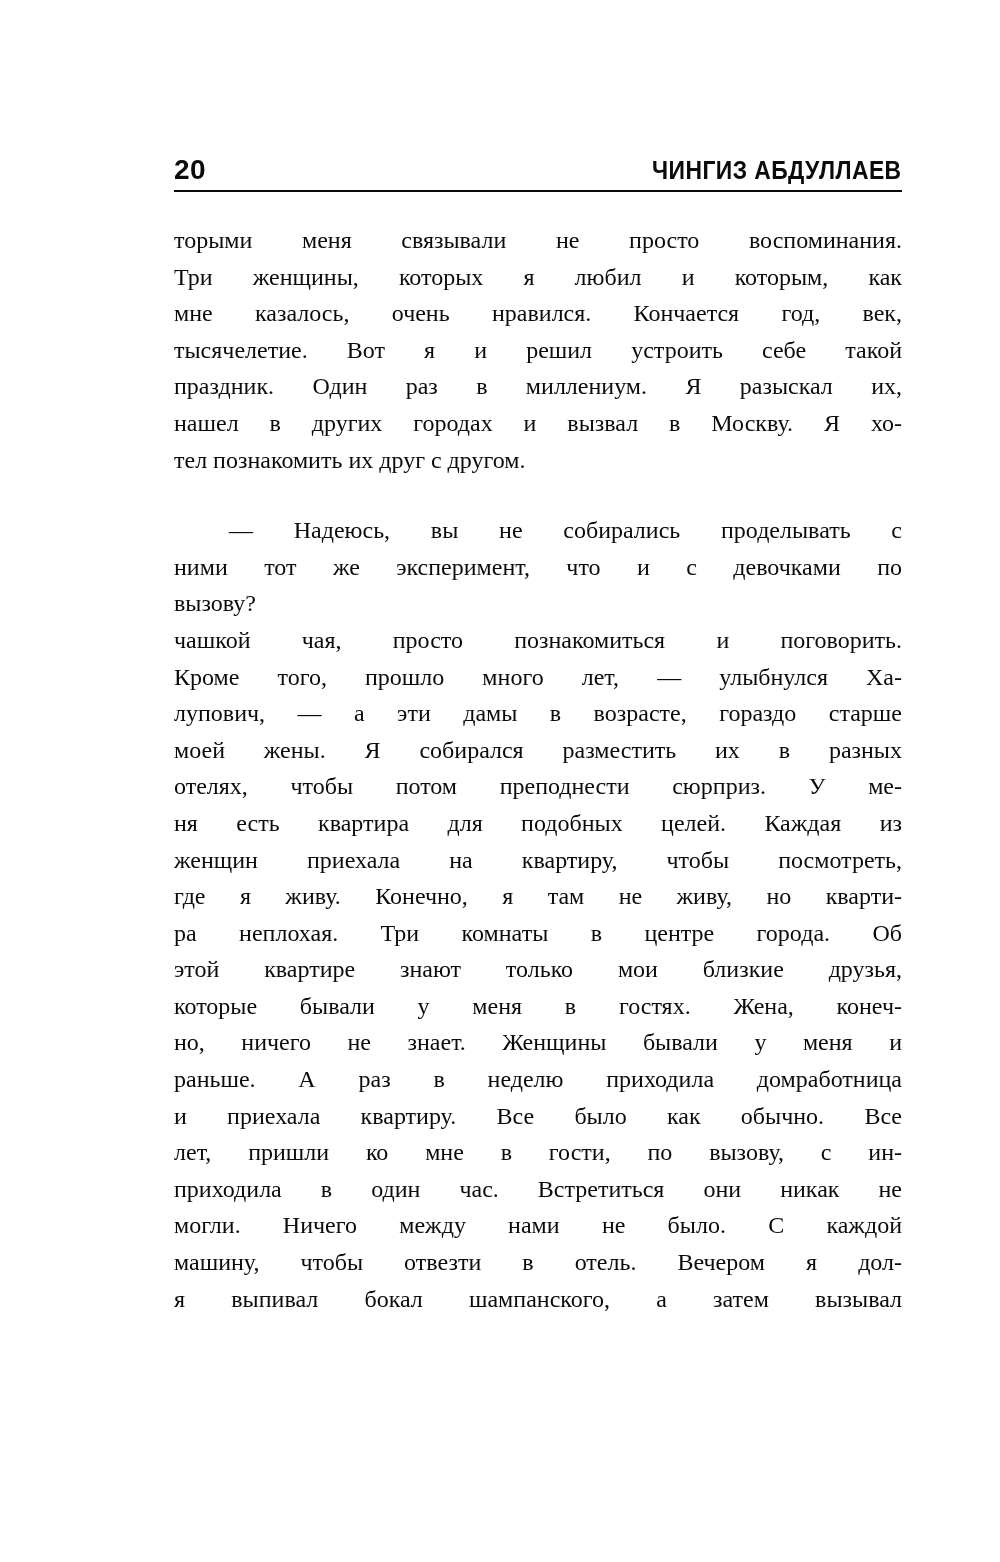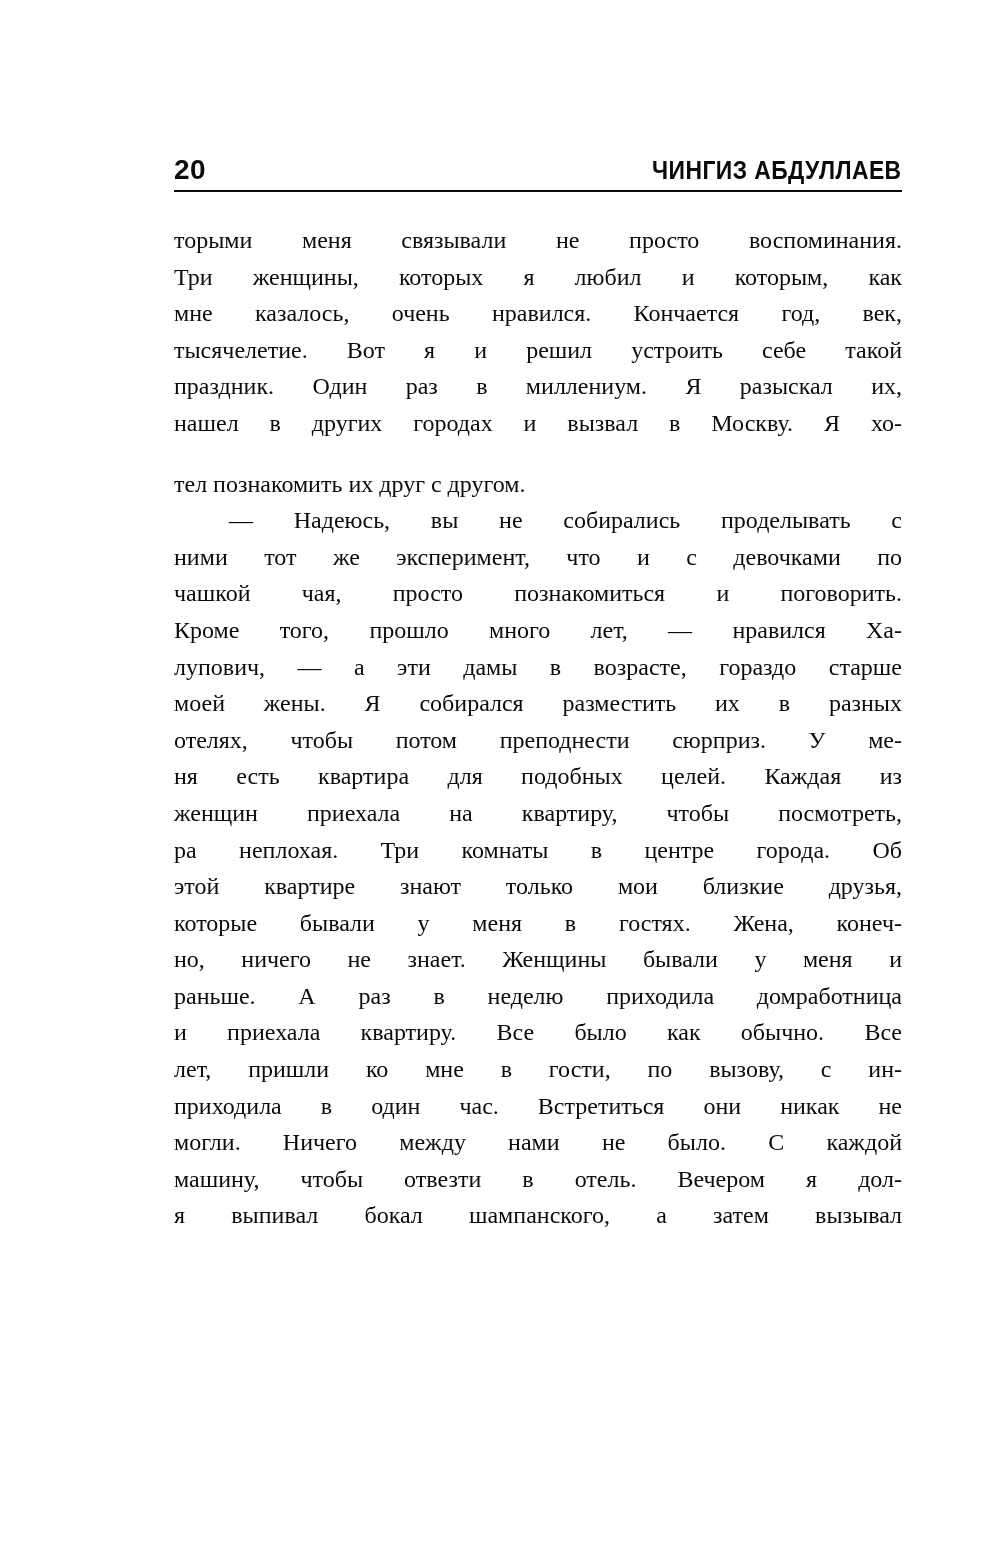--- a/index.html
+++ b/index.html
@@ -59,25 +59,25 @@
     height: 36.6px;
     line-height: 36.6px;
     text-align: justify;
     text-align-last: justify;
     -moz-text-align-last: justify;
     overflow: visible;
     white-space: normal;
   }
   .text-line.para-end {
     text-align-last: left;
-    margin-top: 24px;
     -moz-text-align-last: left;
   }
   .text-line.indent {
     text-indent: 55px;
+    margin-top: 34px;
   }
 </style>
 </head>
 <body>
 
 <div class="page">
   <div class="page-header">
     <span class="page-number">20</span>
     <span class="running-title">ЧИНГИЗ АБДУЛЛАЕВ</span>
   </div>
@@ -85,27 +85,29 @@
   <div class="page-body">
       <div class="text-line">торыми меня связывали не просто воспоминания.</div>
       <div class="text-line">Три женщины, которых я любил и которым, как</div>
       <div class="text-line">мне казалось, очень нравился. Кончается год, век,</div>
       <div class="text-line">тысячелетие. Вот я и решил устроить себе такой</div>
       <div class="text-line">праздник. Один раз в миллениум. Я разыскал их,</div>
       <div class="text-line">нашел в других городах и вызвал в Москву. Я хо-</div>
       <div class="text-line para-end">тел познакомить их друг с другом.</div>
       <div class="text-line indent">— Надеюсь, вы не собирались проделывать с</div>
       <div class="text-line">ними тот же эксперимент, что и с девочками по</div>
+      <div class="text-line para-end">вызову?</div>
       <div class="text-line">чашкой чая, просто познакомиться и поговорить.</div>
-      <div class="text-line">Кроме того, прошло много лет, — нравился Ха-</div>
+      <div class="text-line">Кроме того, прошло много лет, — улыбнулся Ха-</div>
       <div class="text-line">лупович, — а эти дамы в возрасте, гораздо старше</div>
       <div class="text-line">моей жены. Я собирался разместить их в разных</div>
       <div class="text-line">отелях, чтобы потом преподнести сюрприз. У ме-</div>
       <div class="text-line">ня есть квартира для подобных целей. Каждая из</div>
       <div class="text-line">женщин приехала на квартиру, чтобы посмотреть,</div>
+      <div class="text-line">где я живу. Конечно, я там не живу, но кварти-</div>
       <div class="text-line">ра неплохая. Три комнаты в центре города. Об</div>
       <div class="text-line">этой квартире знают только мои близкие друзья,</div>
       <div class="text-line">которые бывали у меня в гостях. Жена, конеч-</div>
       <div class="text-line">но, ничего не знает. Женщины бывали у меня и</div>
       <div class="text-line">раньше. А раз в неделю приходила домработница</div>
       <div class="text-line">и приехала квартиру. Все было как обычно. Все</div>
       <div class="text-line">лет, пришли ко мне в гости, по вызову, с ин-</div>
       <div class="text-line">приходила в один час. Встретиться они никак не</div>
       <div class="text-line">могли. Ничего между нами не было. С каждой</div>
       <div class="text-line">машину, чтобы отвезти в отель. Вечером я дол-</div>

